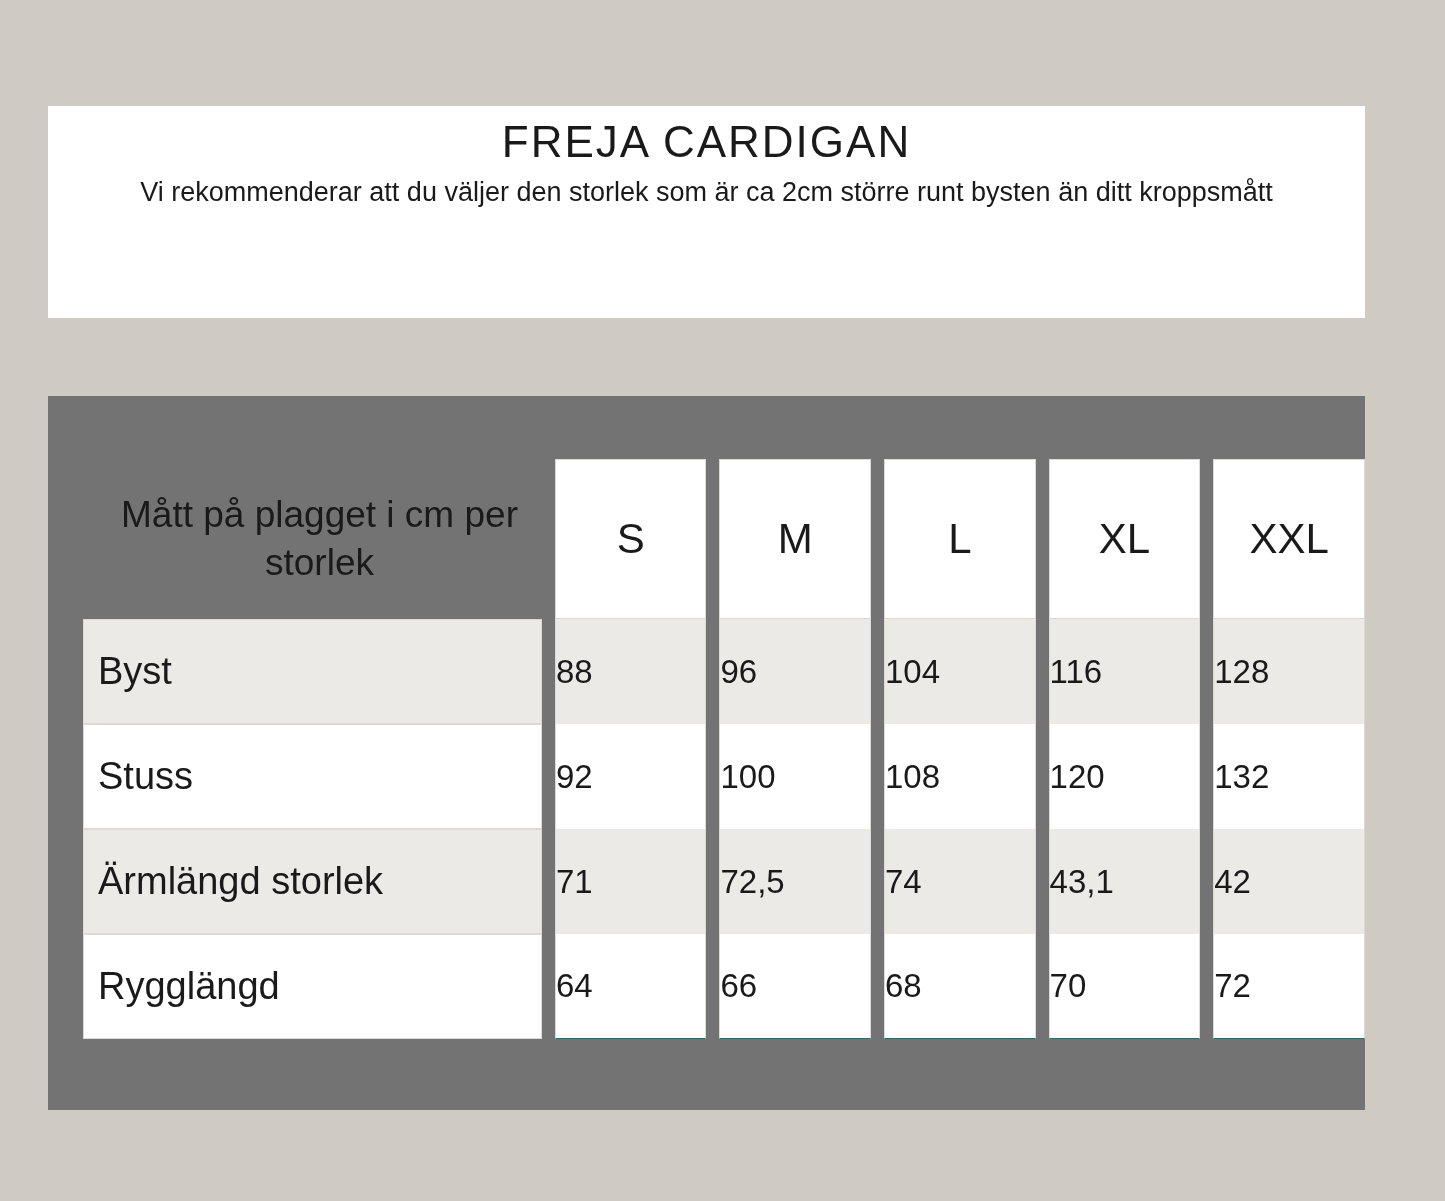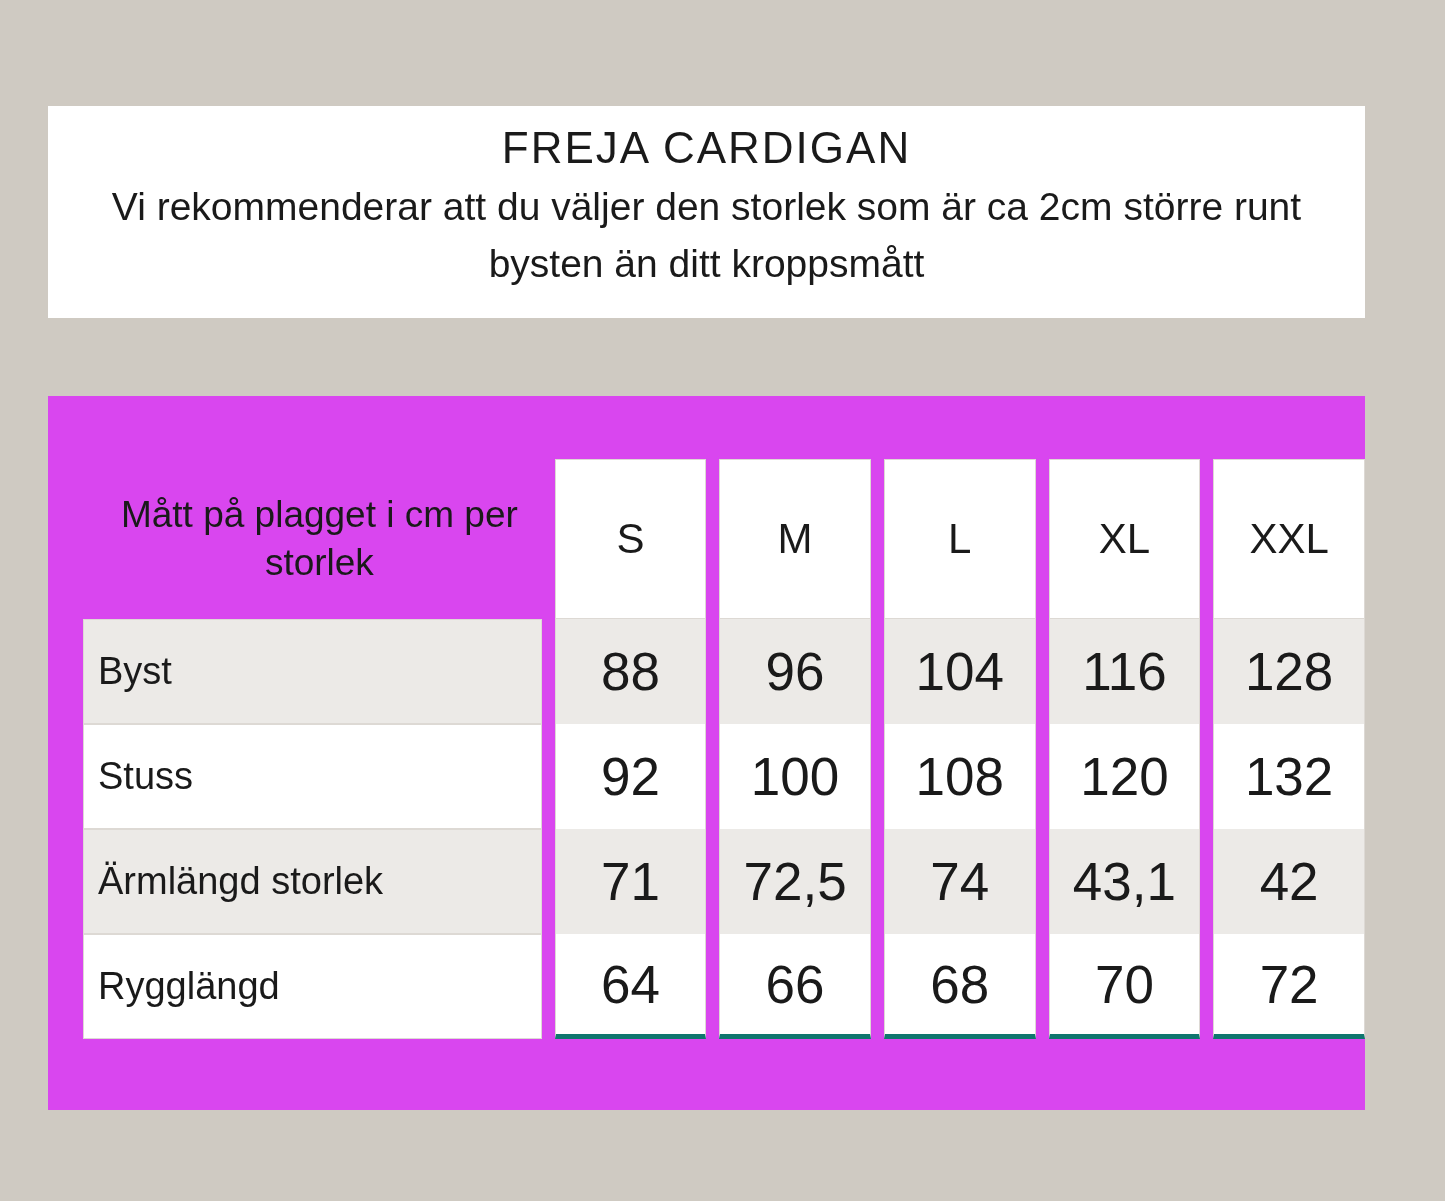--- a/index.html
+++ b/index.html
@@ -28,49 +28,49 @@
     left: 48px;
     top: 106px;
     width: 1317px;
     height: 212px;
     background: #ffffff;
     box-sizing: border-box;
     display: flex;
     flex-direction: column;
     align-items: center;
     justify-content: flex-start;
-    padding-top: 14px;
+    padding-top: 8px;
   }
   .title {
     font-size: 44px;
     letter-spacing: 2px;
     font-weight: 400;
     line-height: 1.25;
     color: #1a1a1a;
     text-align: center;
     white-space: nowrap;
   }
   .subtitle {
-    font-size: 39px;
+    font-size: 27px;
     font-weight: 400;
     line-height: 1.45;
     text-align: center;
     color: #1a1a1a;
     max-width: 1260px;
     margin-top: 4px;
   }
 
   
   .table-card {
     position: absolute;
     left: 48px;
     top: 396px;
     width: 1317px;
     height: 714px;
-    background: #d946ef;
+    background: #737373;
     box-sizing: border-box;
   }
 
   table.size-table {
     position: absolute;
     left: 35px;
     top: 63px;
     border-collapse: separate;
     border-spacing: 0;
     table-layout: fixed;
@@ -113,38 +113,37 @@
   .row-label {
     height: 105px;
     vertical-align: middle;
     font-size: 38px;
     padding-left: 14px !important;
     box-sizing: border-box;
     border: 1px solid #ddd9d4;
   }
   .row-val {
     height: 105px;
-    text-align: center;
-    vertical-align: middle;
-    font-size: 53px;
+    vertical-align: middle;
+    font-size: 33px;
     border-left: 1px solid #ddd9d4;
     border-right: 1px solid #ddd9d4;
     box-sizing: border-box;
   }
   tr.shaded .row-label,
   tr.shaded .row-val {
     background: #eceae7;
     margin-top: 12px;
   }
   tr.plain .row-label,
   tr.plain .row-val {
     background: #ffffff;
     margin-top: 8px;
   }
-  tr.last .row-val { border-bottom: 5px solid #0f766e; }
+  tr.last .row-val { border-bottom: 1px solid #0f766e; }
   td.gap { background: transparent !important; border: none !important; }
 </style>
 </head>
 <body>
 
 <div class="page">
 
   <div class="header-card">
     <div class="title">FREJA CARDIGAN</div>
     <div class="subtitle">Vi rekommenderar att du väljer den storlek som är ca 2cm större runt bysten än ditt kroppsmått</div>

